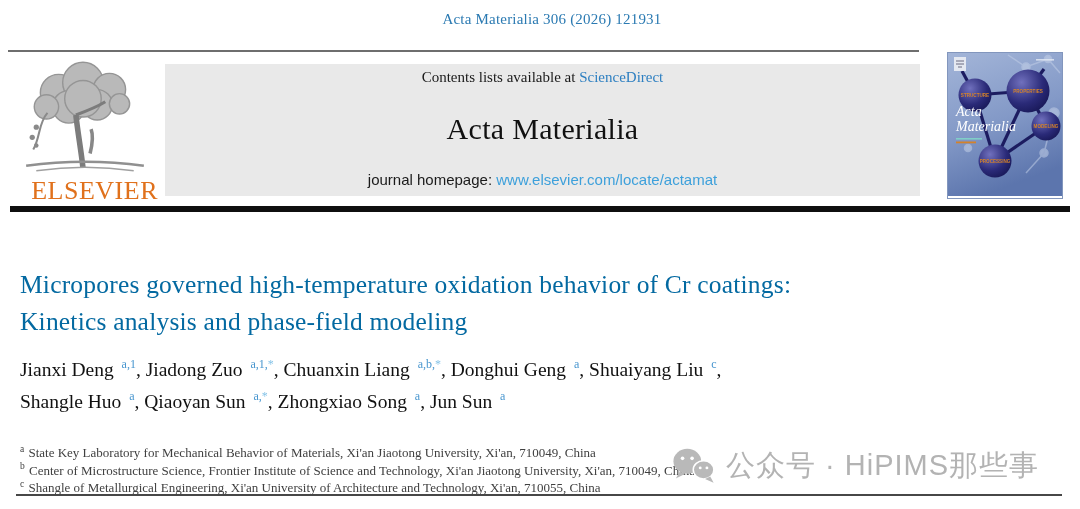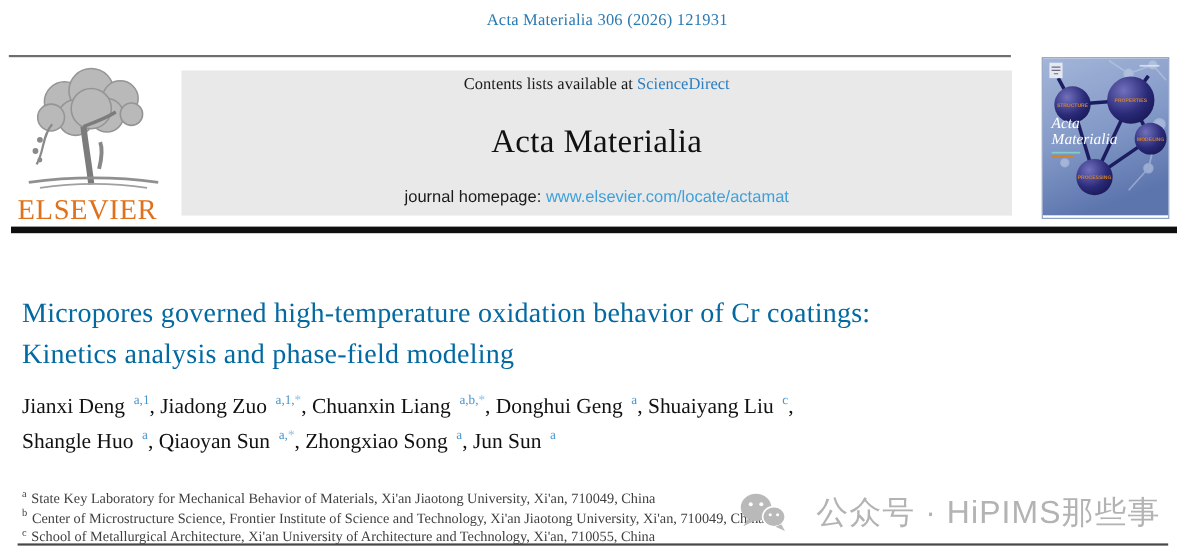--- a/index.html
+++ b/index.html
@@ -12,21 +12,21 @@
   .citation {
     position: absolute; top: 11px; left: 12px; width: 1080px;
     text-align: center; font-size: 15px; color: #2b7ab2;
     letter-spacing: 0.2px;
   }
   .top-rule {
     position: absolute; top: 50px; left: 8px; width: 911px; height: 2px;
     background: #6e6e6e;
   }
   
-  .publisher { position: absolute; top: 56px; left: 16px; width: 142px; height: 148px; }
+  .publisher { position: absolute; top: 56px; left: 16px; width: 142px; height: 148px; text-align: right; }
   .publisher svg { display: block; }
   .pubname {
     font-family: "Liberation Serif", serif;
     font-size: 26px; color: #e0711c; letter-spacing: 0.5px;
     margin-top: -2px; font-weight: 400;
   }
   
   .banner {
     position: absolute; top: 64px; left: 165px; width: 755px; height: 132px;
     background: #e9e9e9;
@@ -63,21 +63,21 @@
   }
   .authors sup .star { color: #85c3e8; }
   .affils {
     position: absolute; top: 444px; left: 20px; width: 760px;
     font-size: 13px; color: #404040; line-height: 17.5px;
   }
   .affils sup { font-size: 9.5px; vertical-align: super; line-height: 0; margin-right: 1px; }
   
   .watermark {
     position: absolute; top: 442px; left: 672px; width: 400px; height: 48px;
-    display: flex; align-items: center; gap: 26px;
+    display: flex; align-items: center; gap: 10px;
     color: #b3b3b3; pointer-events: none;
   }
   .watermark .wm-text {
     font-family: "Liberation Sans", sans-serif;
     font-size: 29px; letter-spacing: 1px; white-space: nowrap;
   }
 </style>
 </head>
 <body>
 
@@ -196,21 +196,21 @@
 </h1>
 
 <div class="authors" id="authors">
     <div><span>Jianxi Deng <sup><span>a</span><span>,</span><span>1</span></sup></span><span>, </span><span>Jiadong Zuo <sup><span>a</span><span>,</span><span>1</span><span>,</span><span class="star">*</span></sup></span><span>, </span><span>Chuanxin Liang <sup><span>a</span><span>,</span><span>b</span><span>,</span><span class="star">*</span></sup></span><span>, </span><span>Donghui Geng <sup><span>a</span></sup></span><span>, </span><span>Shuaiyang Liu <sup><span>c</span></sup></span><span>, </span></div>
     <div><span>Shangle Huo <sup><span>a</span></sup></span><span>, </span><span>Qiaoyan Sun <sup><span>a</span><span>,</span><span class="star">*</span></sup></span><span>, </span><span>Zhongxiao Song <sup><span>a</span></sup></span><span>, </span><span>Jun Sun <sup><span>a</span></sup></span></div>
   </div>
 
 <div class="affils" id="affils">
     <div><sup>a</sup><span> State Key Laboratory for Mechanical Behavior of Materials, Xi'an Jiaotong University, Xi'an, 710049, China</span></div>
     <div><sup>b</sup><span> Center of Microstructure Science, Frontier Institute of Science and Technology, Xi'an Jiaotong University, Xi'an, 710049, China</span></div>
-    <div><sup>c</sup><span> School of Metallurgical Architecture, Xi'an University of Architecture and Technology, Xi'an, 710055, China</span></div>
+    <div><sup>c</sup><span> Shangle of Metallurgical Engineering, Xi'an University of Architecture and Technology, Xi'an, 710055, China</span></div>
   </div>
 
 <div class="watermark">
   <svg width="44" height="42" viewBox="0 0 46 42">
     <ellipse cx="16" cy="16" rx="14.5" ry="13" fill="#b9b9b9"></ellipse>
     <path d="M8,27 L4,34 L14,29 Z" fill="#b9b9b9"></path>
     <ellipse cx="33" cy="25" rx="10.8" ry="9.6" fill="#b9b9b9" stroke="#ffffff" stroke-width="1.6"></ellipse>
     <path d="M40,32 L43.5,38.5 L34.5,34.5 Z" fill="#b9b9b9"></path>
     <circle cx="11" cy="13" r="1.9" fill="#ffffff"></circle>
     <circle cx="21" cy="13" r="1.9" fill="#ffffff"></circle>

